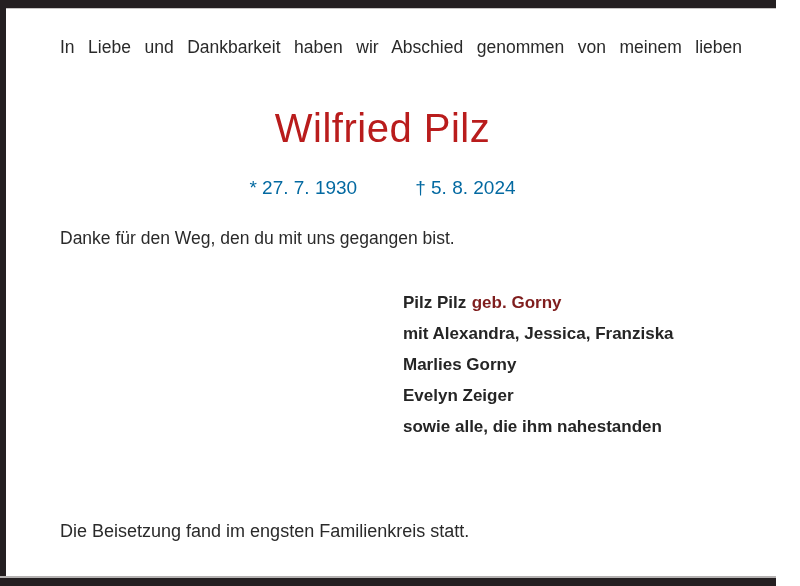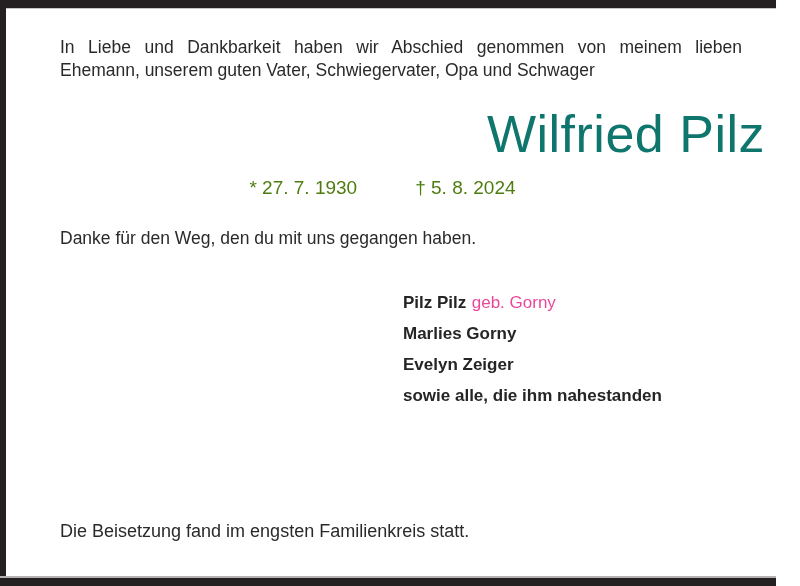--- a/index.html
+++ b/index.html
@@ -35,38 +35,38 @@
   }
   .intro .justified {
     text-align: justify;
     text-align-last: justify;
   }
   .deceased-name {
     position: absolute;
     left: 0;
     right: 11px;
     top: 106px;
-    text-align: right;
-    font-size: 52px;
+    text-align: center;
+    font-size: 40px;
     font-weight: 400;
     line-height: 1.1;
-    color: #0f766e;
+    color: #b91c1c;
     letter-spacing: 0.5px;
     margin: 0;
   }
   .dates {
     position: absolute;
     left: 0;
     right: 11px;
     top: 177px;
     display: flex;
     justify-content: center;
     gap: 58px;
     font-size: 19px;
-    color: #4d7c0f;
+    color: #0369a1;
   }
   .thanks {
     position: absolute;
     left: 60px;
     top: 228px;
     font-size: 17.5px;
     color: #2a2a2a;
   }
   .mourners {
     position: absolute;
@@ -75,23 +75,23 @@
     width: 340px;
   }
   .mourner-entry {
     font-size: 17px;
     font-weight: 700;
     line-height: 20px;
     color: #252525;
     margin: 0 0 11px 0;
   }
   .mourner-entry .suffix {
-    font-weight: 400;
+    font-weight: 700;
     margin-left: 0.32em;
-    color: #ec4899;
+    color: #7f1d1d;
   }
   .closing {
     position: absolute;
     left: 60px;
     top: 521px;
     font-size: 18px;
     color: #2a2a2a;
   }
 </style>
 </head>
@@ -101,37 +101,37 @@
 
   <div class="frame-top"></div>
   <div class="frame-top-hair"></div>
   <div class="frame-left"></div>
   <div class="frame-right"></div>
   <div class="frame-bottom-hair"></div>
   <div class="frame-bottom"></div>
 
   <div class="intro">
     <div class="justified">In Liebe und Dankbarkeit haben wir Abschied genommen von meinem lieben</div>
-    <div>Ehemann, unserem guten Vater, Schwiegervater, Opa und Schwager</div>
   </div>
 
   <h1 class="deceased-name">Wilfried Pilz</h1>
 
   <div class="dates">
     <span>* 27. 7. 1930</span>
     <span>† 5. 8. 2024</span>
   </div>
 
-  <div class="thanks">Danke für den Weg, den du mit uns gegangen haben.</div>
+  <div class="thanks">Danke für den Weg, den du mit uns gegangen bist.</div>
 
   <div class="mourners">
     <div class="mourner-entry">
       <span>Pilz Pilz</span><span class="suffix">geb. Gorny</span>
     </div>
     <div class="mourner-entry">
+      <div>mit Alexandra, Jessica, Franziska</div>
     </div>
     <div class="mourner-entry">
       <span>Marlies Gorny</span>
     </div>
     <div class="mourner-entry">
       <span>Evelyn Zeiger</span>
     </div>
     <div class="mourner-entry">
       <span>sowie alle, die ihm nahestanden</span>
     </div>

